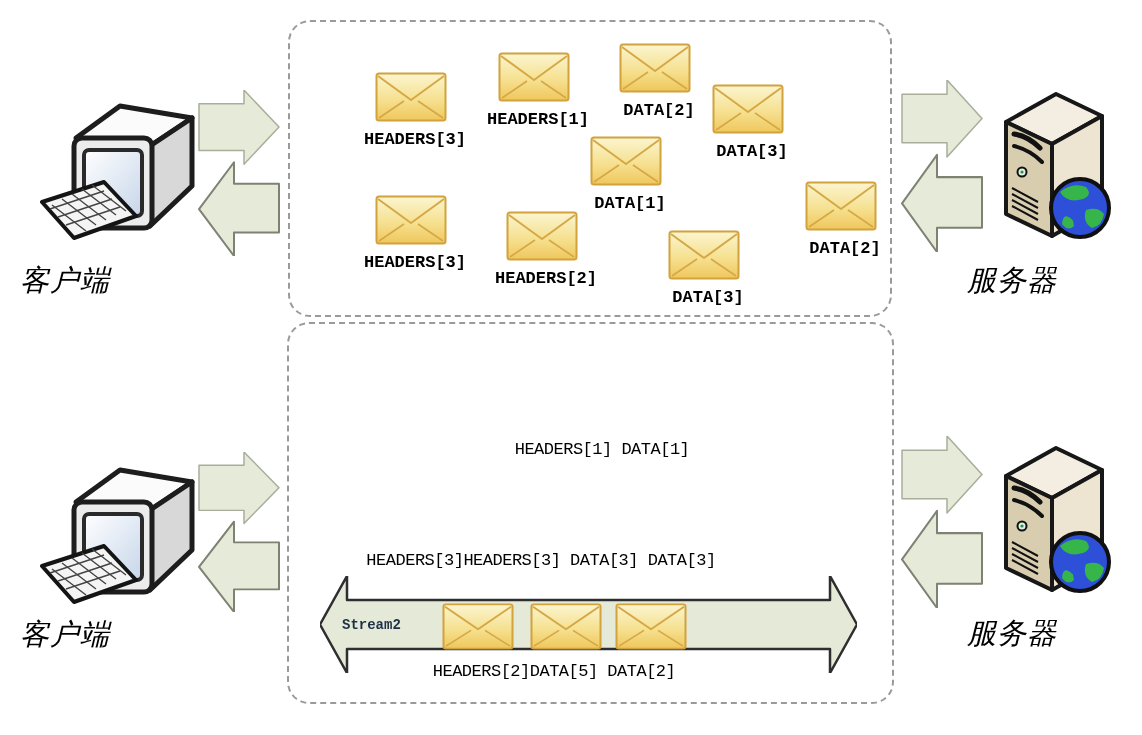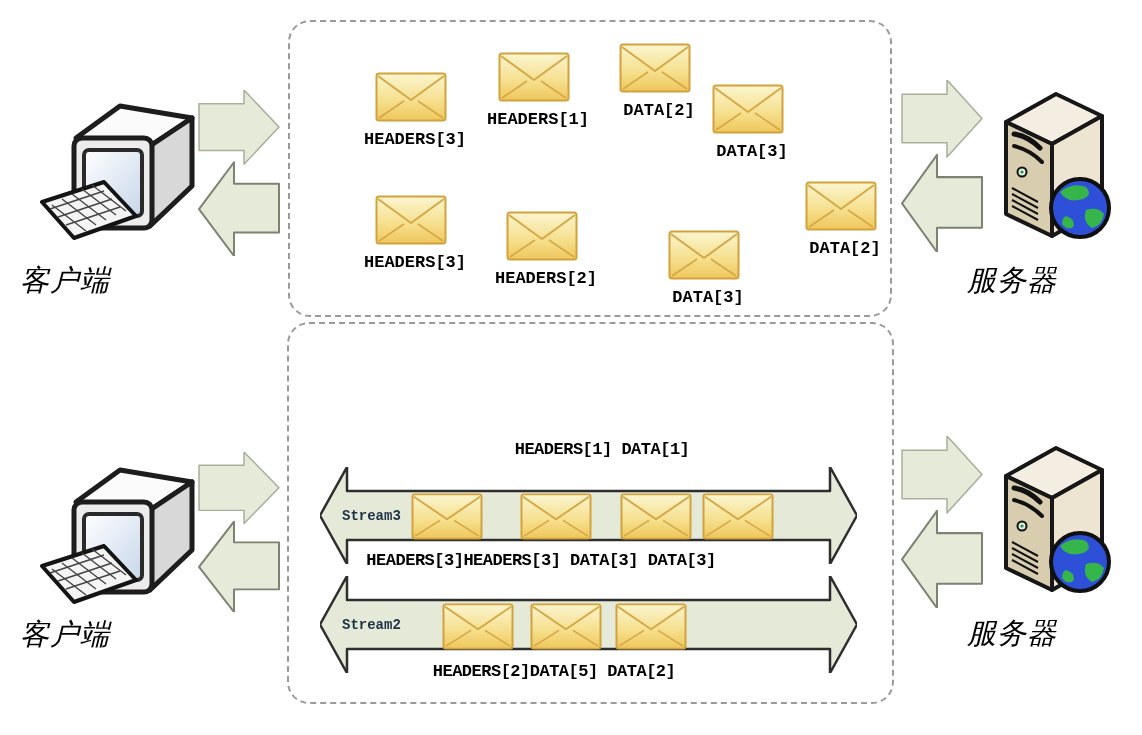--- a/index.html
+++ b/index.html
@@ -17,21 +17,21 @@
   .frame{position:absolute;width:80px;border-radius:24px;}
   .frame .env{display:block;width:72px;height:50px;}
   .frame-label{position:absolute;top:58px;left:50%;transform:translateX(-50%);
                white-space:nowrap;font-size:17px;font-weight:bold;color:#000;}
   
   .stream{position:absolute;left:31px;width:537px;height:97px;}
   .stream-arrow{position:absolute;left:0;top:0;width:537px;height:97px;}
   .stream-name{position:absolute;left:22px;top:41px;font-size:14px;font-weight:bold;color:#1d3147;}
   .stream-env{position:absolute;width:72px;height:47px;}
   .stream-caption{position:absolute;transform:translateX(-50%);white-space:nowrap;
-                  font-size:17px;font-weight:bold;color:#000;letter-spacing:-0.5px;}
+                  font-size:17px;font-weight:normal;color:#000;letter-spacing:-0.5px;}
   .defs-holder{position:absolute;width:0;height:0;overflow:hidden;}
   svg{display:block;}
 </style>
 </head>
 <body>
 
 <div class="canvas">
 
   <svg class="defs-holder" aria-hidden="true">
     <defs>
@@ -110,20 +110,26 @@
           <use href="#envelope"></use>
         </svg>
       <div class="frame-label">DATA[2]</div>
     </div>
     <div class="frame" style="left:422px;top:62px">
       <svg class="env">
           <use href="#envelope"></use>
         </svg>
       <div class="frame-label">DATA[3]</div>
     </div>
+    <div class="frame" style="left:300px;top:114px">
+      <svg class="env">
+          <use href="#envelope"></use>
+        </svg>
+      <div class="frame-label">DATA[1]</div>
+    </div>
     <div class="frame" style="left:85px;top:173px">
       <svg class="env">
           <use href="#envelope"></use>
         </svg>
       <div class="frame-label">HEADERS[3]</div>
     </div>
     <div class="frame" style="left:216px;top:189px">
       <svg class="env">
           <use href="#envelope"></use>
         </svg>
@@ -158,38 +164,20 @@
   <div class="endpoint-label" style="left:20px;top:615px">客户端</div>
 
   <svg class="abs" style="left:195px;top:452px" width="88" height="160" preserveAspectRatio="none">
       <use href="#arrowpair"></use>
     </svg>
 
   <div class="dashed-box bottom-box">
 
     <div class="stream-caption" style="left:313px;top:116px">HEADERS[1] DATA[1]</div>
 
-    <div class="stream" style="top:143px">
-      <svg class="stream-arrow">
-          <use href="#dblarrow"></use>
-        </svg>
-      <span class="stream-name">Stream3</span>
-      <svg class="stream-env" style="left:91px;top:26px">
-          <use href="#envelope"></use>
-        </svg>
-      <svg class="stream-env" style="left:200px;top:26px">
-          <use href="#envelope"></use>
-        </svg>
-      <svg class="stream-env" style="left:300px;top:26px">
-          <use href="#envelope"></use>
-        </svg>
-      <svg class="stream-env" style="left:382px;top:26px">
-          <use href="#envelope"></use>
-        </svg>
-    </div>
     <div class="stream-caption" style="left:252px;top:227px">HEADERS[3]HEADERS[3] DATA[3] DATA[3]</div>
 
     <div class="stream" style="top:252px">
       <svg class="stream-arrow">
           <use href="#dblarrow"></use>
         </svg>
       <span class="stream-name">Stream2</span>
       <svg class="stream-env" style="left:122px;top:27px">
           <use href="#envelope"></use>
         </svg>

